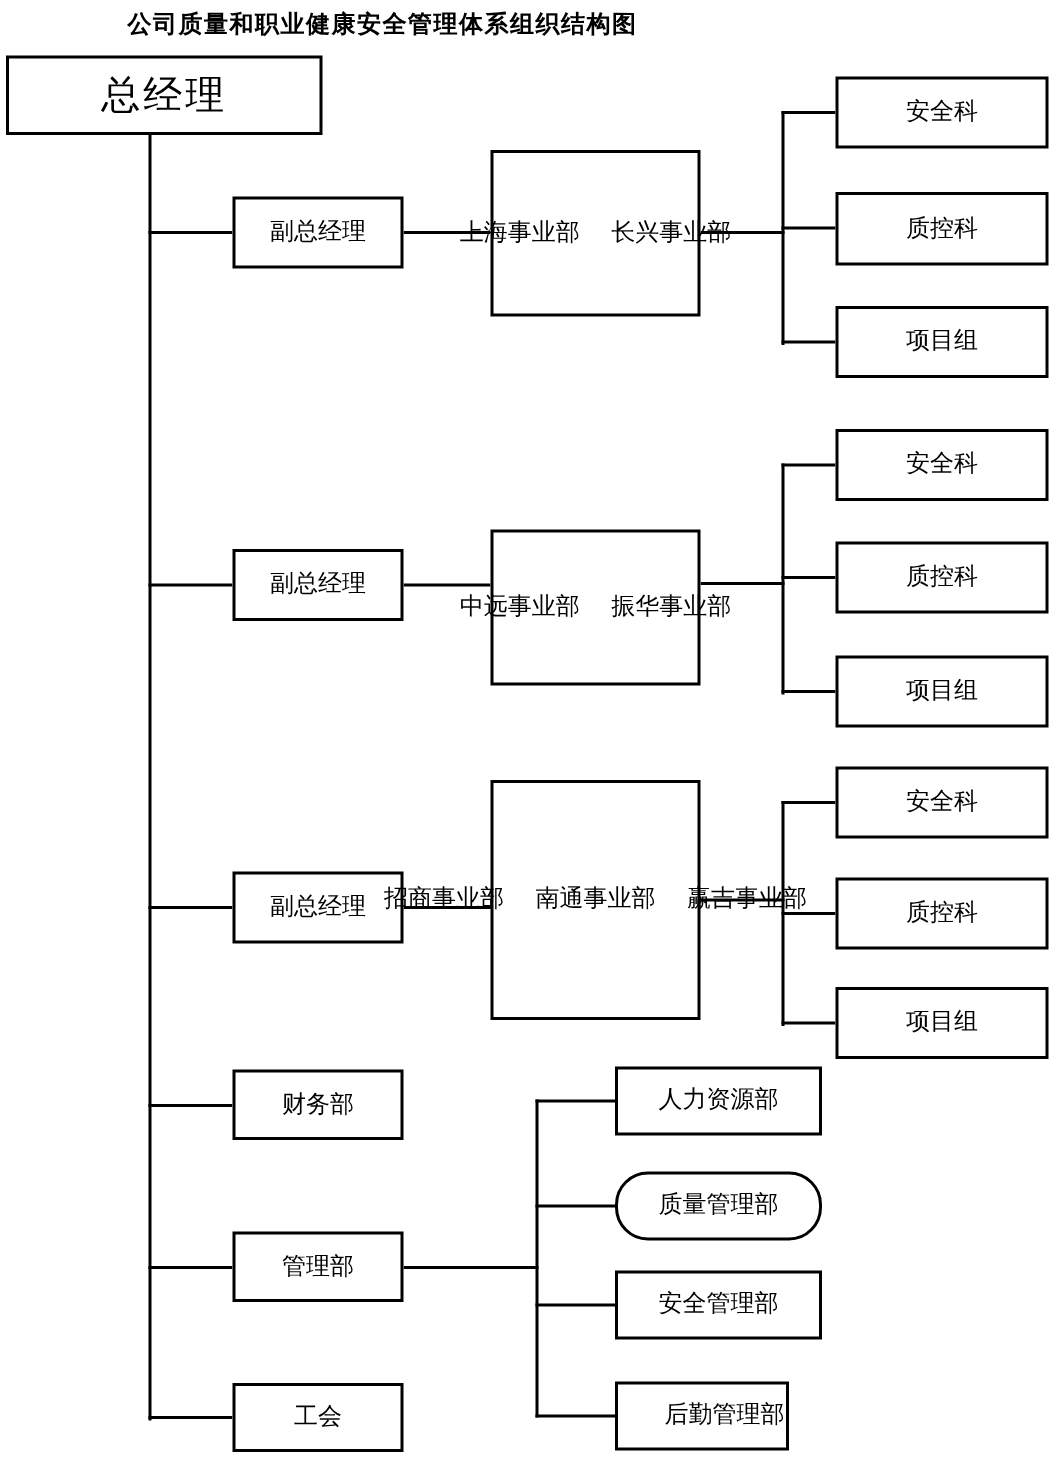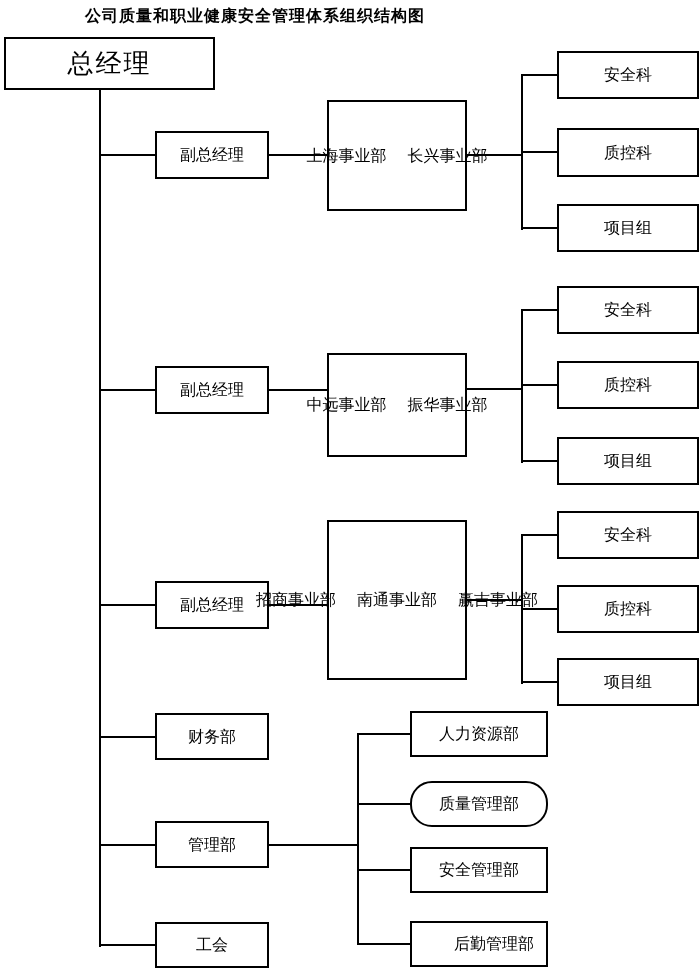--- a/index.html
+++ b/index.html
@@ -157,21 +157,21 @@
   </div>
   <div class="box" style="left:410px;top:711px;width:138px;height:46px;">
     <span>人力资源部</span>
   </div>
   <div class="box" style="left:410px;top:781px;width:138px;height:46px;border-radius:22px;">
     <span>质量管理部</span>
   </div>
   <div class="box" style="left:410px;top:847px;width:138px;height:46px;">
     <span>安全管理部</span>
   </div>
-  <div class="box" style="left:410px;top:921px;width:138px;height:46px;padding-left:30px;">
+  <div class="box" style="left:410px;top:921px;width:116px;height:46px;padding-left:30px;">
     <span>后勤管理部</span>
   </div>
 
   <div class="box" style="left:155px;top:922px;width:114px;height:46px;">
     <span>工会</span>
   </div>
 
 </div>
 
 </body></html>

